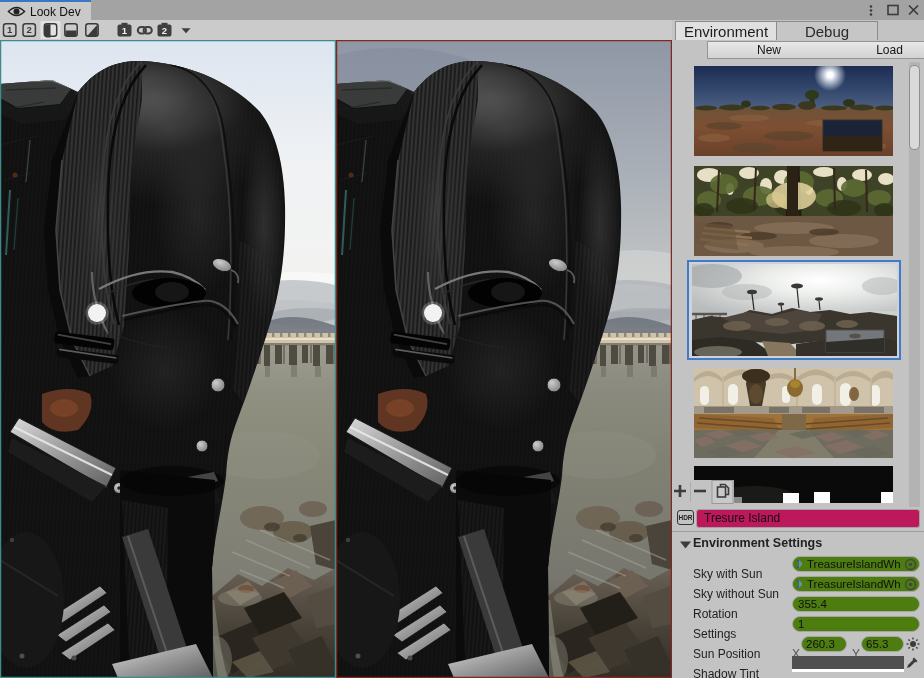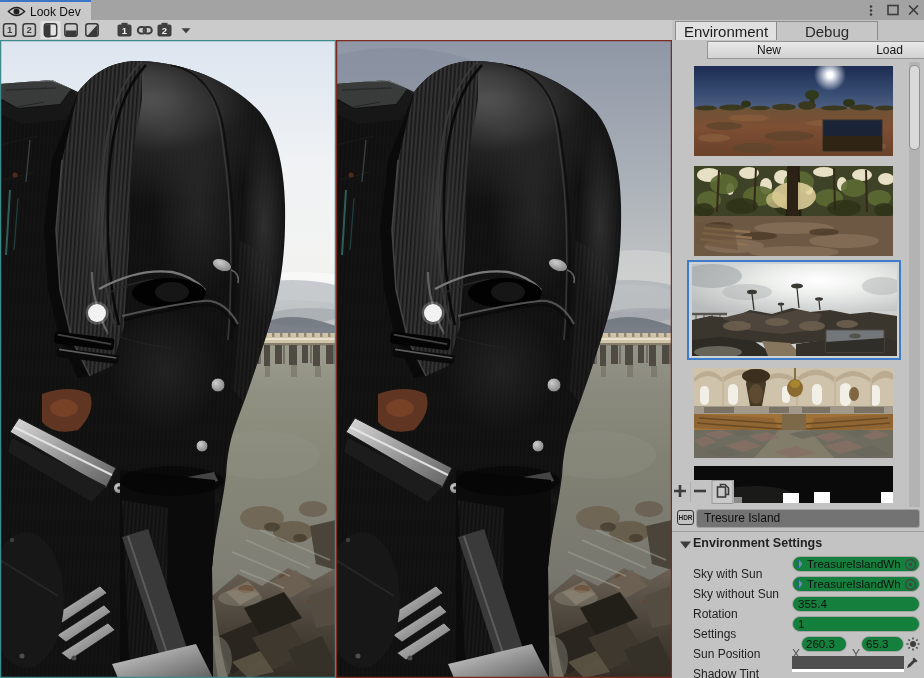--- a/index.html
+++ b/index.html
@@ -27,26 +27,26 @@
   .thumb{position:absolute;left:22px;width:199px;overflow:hidden;}
   
   #sbar-track{left:237px;top:42px;width:11px;height:461px;background:#b3b3b3;border-radius:2px;}
   #sbar-thumb{left:237px;top:45px;width:11px;height:85px;background:#d9d9d9;border:1px solid #8e8e8e;border-radius:5px;box-sizing:border-box;}
   
   #listbtns{left:0px;top:460px;width:62px;height:24px;background:#c3c3c3;}
   
   #hdrrow{left:0;top:487px;width:252px;height:24px;background:#c3c3c3;}
   #hdrbadge{left:5px;top:3px;width:17px;height:15px;border:1px solid #333;border-radius:3px;box-sizing:border-box;
             font-size:6.5px;font-weight:bold;color:#222;text-align:center;line-height:13px;}
-  #hdrfield{left:24px;top:2px;width:224px;height:19px;background:#737373;border:1px solid #a2a2a2;
+  #hdrfield{left:24px;top:2px;width:224px;height:19px;background:#be185d;border:1px solid #a2a2a2;
             border-radius:3px;box-sizing:border-box;font-size:12px;color:#101010;line-height:17px;padding-left:7px;}
   
   #settings{left:0;top:511px;width:252px;height:167px;background:#c3c3c3;border-top:1px solid #9e9e9e;}
   .lbl{position:absolute;left:21px;font-size:12px;color:#1e1e1e;margin-top:9px;}
-  .fld{position:absolute;left:120px;width:128px;height:16px;background:#15803d;border:1px solid #a5a5a5;
+  .fld{position:absolute;left:120px;width:128px;height:16px;background:#4d7c0f;border:1px solid #a5a5a5;
        border-radius:8px;box-sizing:border-box;font-size:11.5px;color:#101010;line-height:14px;}
 </style>
 </head>
 <body>
 <div class="abs" id="titlestrip"></div>
 <div class="abs" id="tab-lookdev">
   <svg class="abs" style="left:7px;top:3px" width="19" height="13" viewBox="0 0 19 13">
     <path d="M1.5 6.5 Q 9.5 -1.5 17.5 6.5 Q 9.5 14.5 1.5 6.5 Z" fill="none" stroke="#222" stroke-width="1.6"></path>
     <circle cx="9.5" cy="6.5" r="3" fill="#222"></circle>
   </svg>

